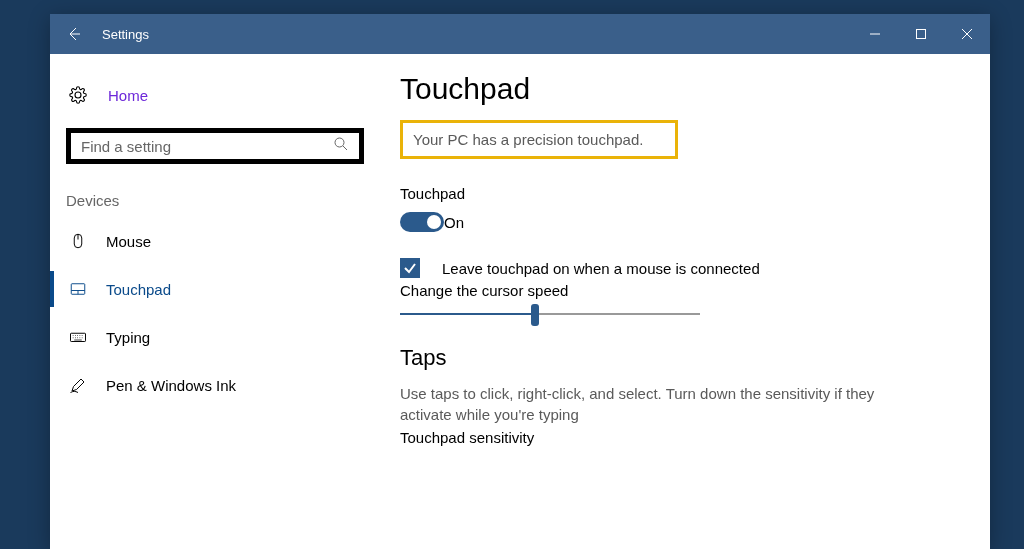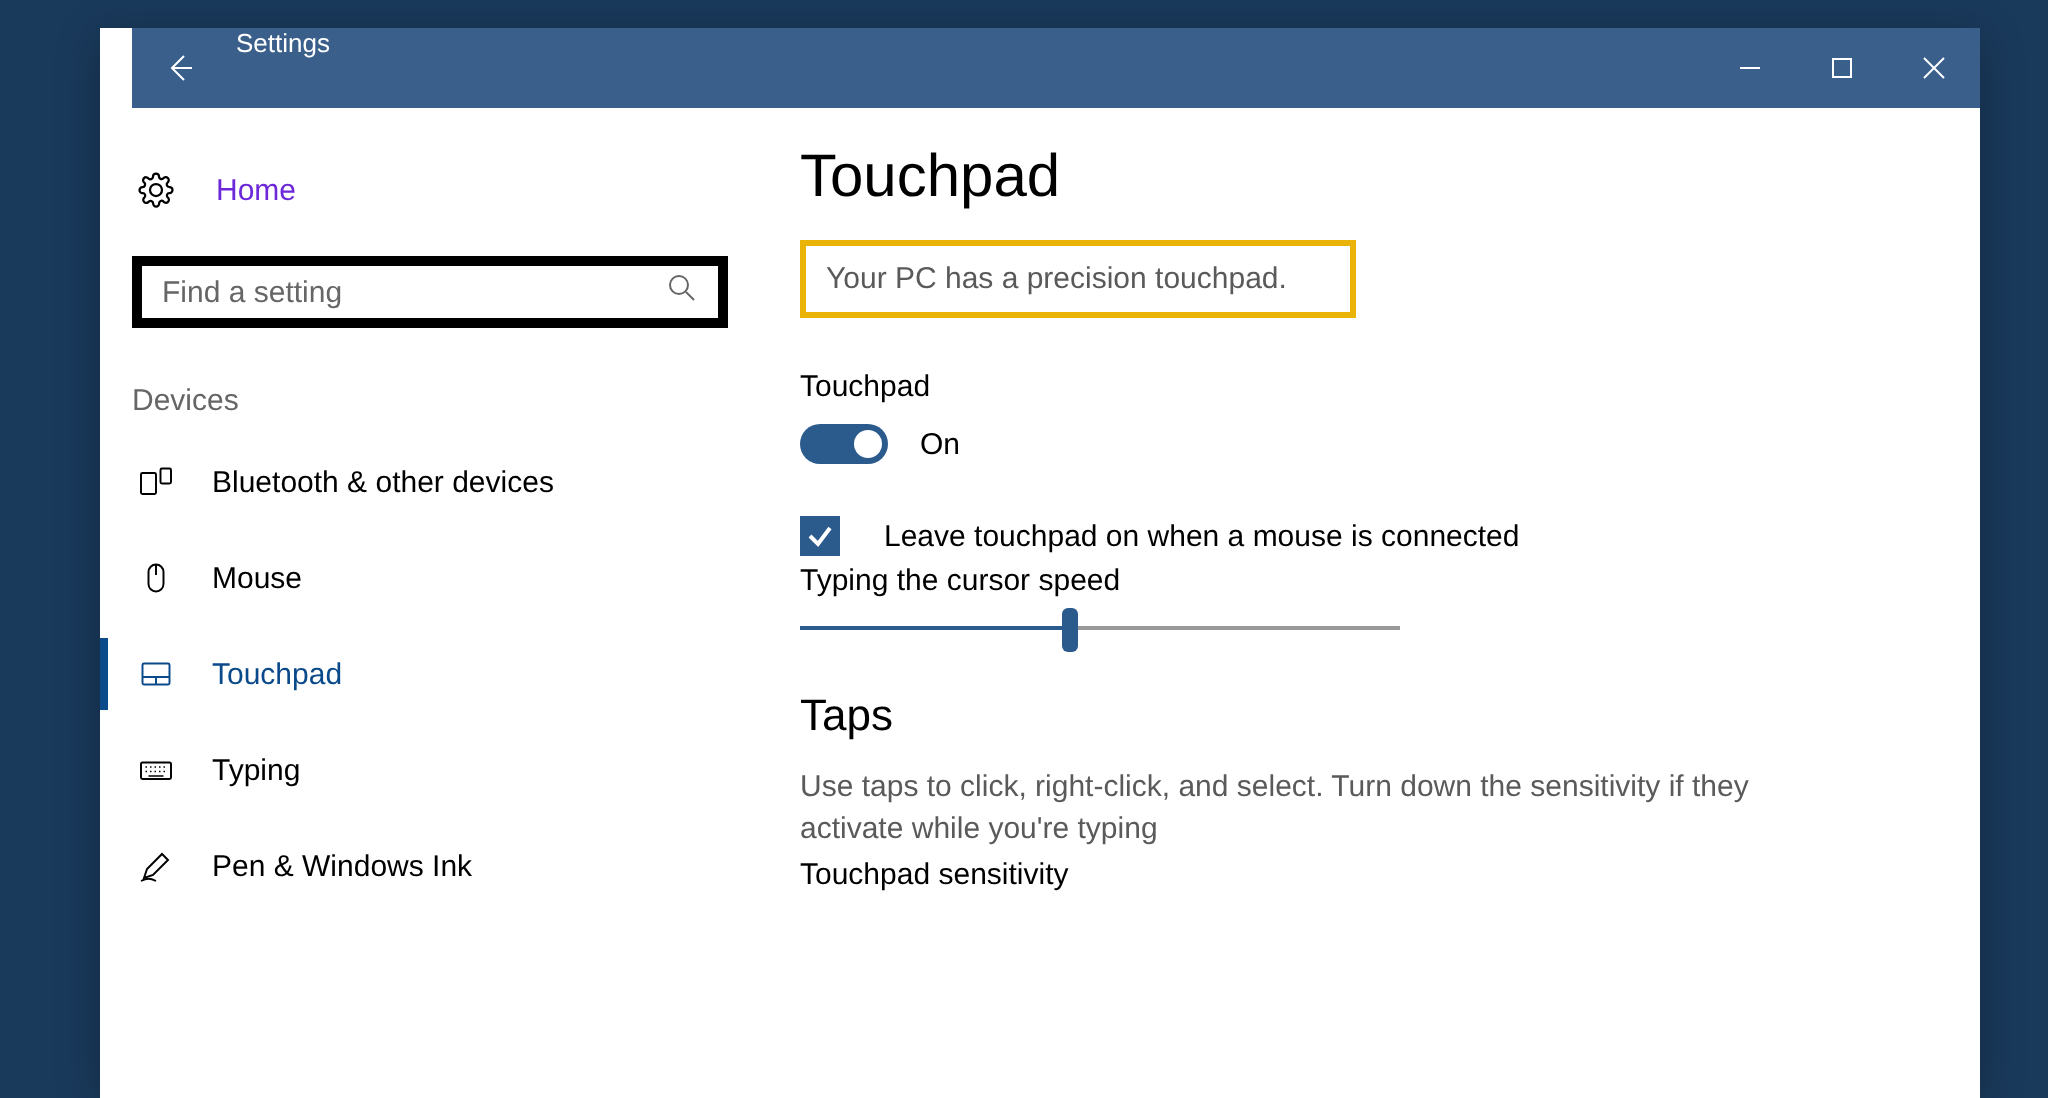--- a/index.html
+++ b/index.html
@@ -11,22 +11,22 @@
     background: #ffffff;
     box-shadow: 0 4px 20px rgba(0,0,0,0.3);
     display: flex;
     flex-direction: column;
   }
   .titlebar {
     height: 40px;
     background: #3a5f8a;
     color: #ffffff;
     display: flex;
+    align-items: center;
     flex-shrink: 0;
-    margin-left: 16px;
   }
   .back-btn {
     width: 48px; height: 40px;
     display: flex; align-items: center; justify-content: center;
     cursor: default;
   }
   .title-text { font-size: 13px; flex: 1; padding-left: 4px; }
   .win-controls { display: flex; }
   .win-btn {
     width: 46px; height: 40px;
@@ -98,21 +98,21 @@
   .page-title { font-size: 30px; font-weight: 300; margin-bottom: 14px; }
   .highlight-box {
     border: 3px solid #eab308;
     padding: 8px 10px;
     display: inline-block;
     margin-bottom: 22px;
     width: 278px;
   }
   .highlight-box .txt { font-size: 15px; color: #5a5a5a; }
   .setting-label { font-size: 15px; margin: 4px 0 10px 0; }
-  .toggle-row { display: flex; align-items: center; gap: 16px; margin-bottom: 26px; }
+  .toggle-row { display: flex; align-items: center; gap: 0; margin-bottom: 26px; }
   .toggle {
     width: 44px; height: 20px;
     border-radius: 10px;
     background: #2b5a8c;
     position: relative;
     cursor: default;
   }
   .toggle .knob {
     position: absolute;
     right: 3px; top: 3px;
@@ -200,29 +200,20 @@
         <span>
           <svg width="16" height="16" viewBox="0 0 16 16">
               <circle cx="6.5" cy="6.5" r="4.5" stroke="#666" stroke-width="1" fill="none"></circle>
               <path d="M10 10 L14 14" stroke="#666" stroke-width="1"></path>
             </svg>
         </span>
       </div>
 
       <div class="section-header">Devices</div>
 
-      <div class="nav-item">
-        <span class="nav-icon">
-          <svg width="18" height="18" viewBox="0 0 24 24">
-              <rect x="2" y="6" width="10" height="14" rx="1" stroke="#000" stroke-width="1.3" fill="none"></rect>
-              <rect x="15" y="3" width="7" height="10" rx="1" stroke="#000" stroke-width="1.3" fill="none"></rect>
-            </svg>
-        </span>
-        <span>Bluetooth &amp; other devices</span>
-      </div>
 
 
       <div class="nav-item">
         <span class="nav-icon">
           <svg width="18" height="18" viewBox="0 0 24 24">
               <rect x="7" y="3" width="10" height="18" rx="5" stroke="#000" stroke-width="1.3" fill="none"></rect>
               <path d="M12 3 V10" stroke="#000" stroke-width="1.3"></path>
             </svg>
         </span>
         <span>Mouse</span>
@@ -276,21 +267,21 @@
 
       <div class="check-row">
         <div class="checkbox">
           <svg width="14" height="14" viewBox="0 0 14 14">
               <path d="M2 7 L6 11 L12 3" stroke="#fff" stroke-width="2" fill="none"></path>
             </svg>
         </div>
         <div style="font-size:15px;">Leave touchpad on when a mouse is connected</div>
       </div>
 
-      <div class="setting-label">Typing the cursor speed</div>
+      <div class="setting-label">Change the cursor speed</div>
       <div class="slider-wrap">
         <div class="slider-track">
           <div class="slider-fill"></div>
           <div class="slider-thumb"></div>
         </div>
       </div>
 
       <h2 class="sub-title">Taps</h2>
       <div class="desc">Use taps to click, right-click, and select. Turn down the sensitivity if they activate while you're typing</div>
 

